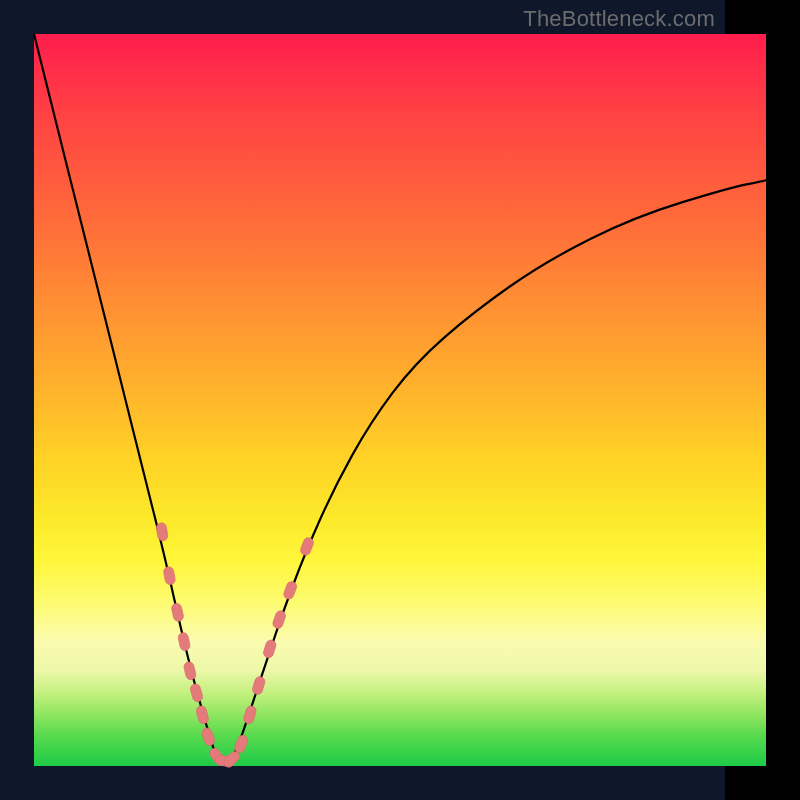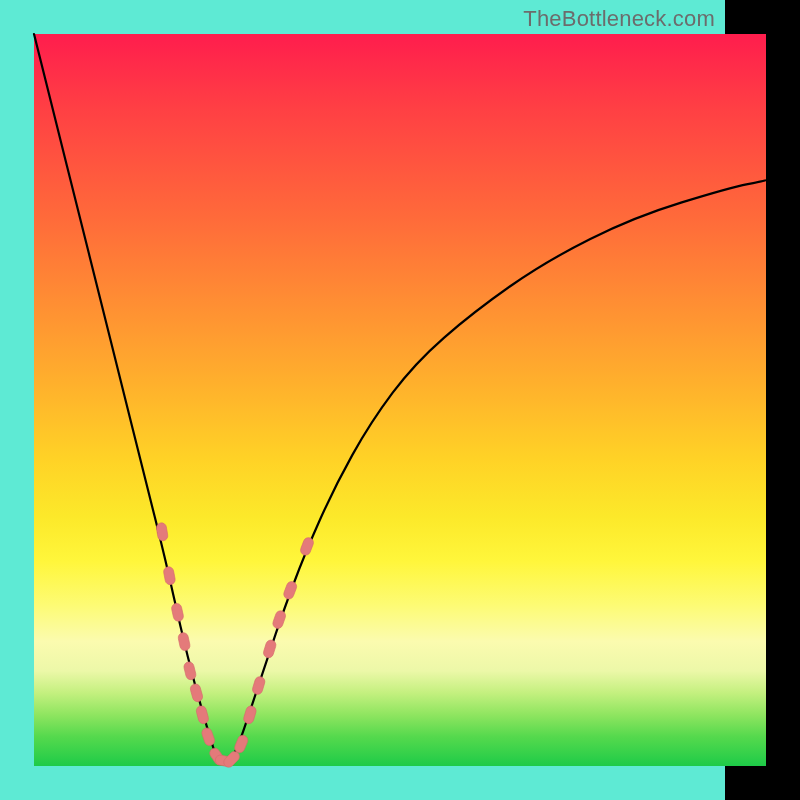--- a/index.html
+++ b/index.html
@@ -10,21 +10,21 @@
     overflow: hidden;
     background: #000;
     font-family: Arial, Helvetica, sans-serif;
   }
   .frame {
     position: absolute;
     top: 0;
     left: 0;
     width: 725px;
     height: 800px;
-    background: #5eead4;
+    background: #0f172a;
   }
   .plot-area {
     position: absolute;
     top: 34px;
     left: 34px;
     width: 732px;
     height: 732px;
     
     background: linear-gradient(
       to bottom,

